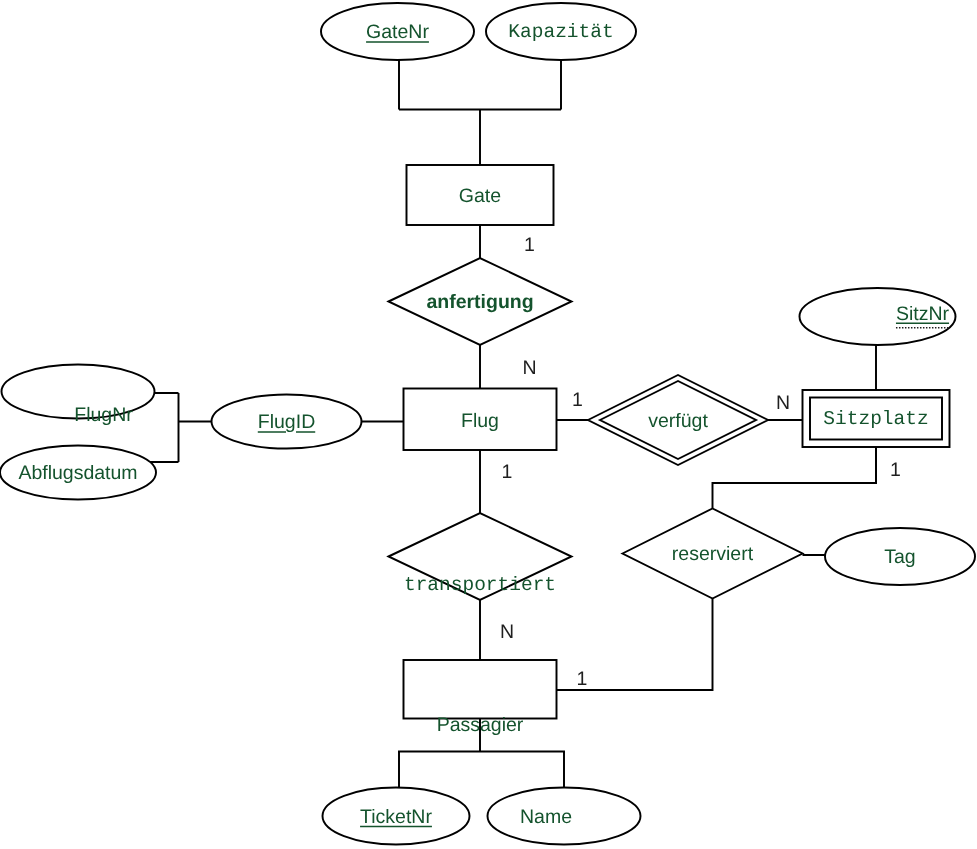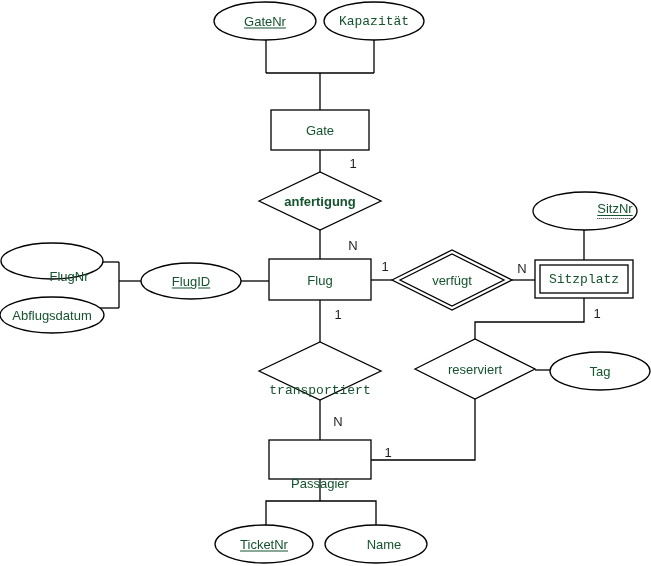--- a/index.html
+++ b/index.html
@@ -104,21 +104,21 @@
   <div class="lbl" style="left:475px; top:369px;">reserviert</div>
 
   <div class="lbl key-primary" style="left:265px; top:21px;">GateNr</div>
   <div class="lbl" style="left:374px; top:21px;font-family:Liberation Mono, monospace;">Kapazität</div>
   <div class="lbl" style="left:52px; top:276px;margin-left:17px;">FlugNr</div>
   <div class="lbl" style="left:52px; top:315px;">Abflugsdatum</div>
   <div class="lbl key-primary" style="left:191px; top:281px;">FlugID</div>
   <div class="lbl key-partial" style="left:615px; top:210px;">SitzNr</div>
   <div class="lbl" style="left:600px; top:371px;">Tag</div>
   <div class="lbl key-primary" style="left:264px; top:544px;">TicketNr</div>
-  <div class="lbl" style="left:384px; top:544px;">Name</div>
+  <div class="lbl" style="left:364px; top:544px;">Name</div>
 
   <div class="card" style="left:353px; top:163px;">1</div>
   <div class="card" style="left:353px; top:245px;">N</div>
   <div class="card" style="left:385px; top:266px;">1</div>
   <div class="card" style="left:522px; top:268px;">N</div>
   <div class="card" style="left:338px; top:314px;">1</div>
   <div class="card" style="left:338px; top:421px;">N</div>
   <div class="card" style="left:597px; top:313px;">1</div>
   <div class="card" style="left:388px; top:452px;">1</div>
 

